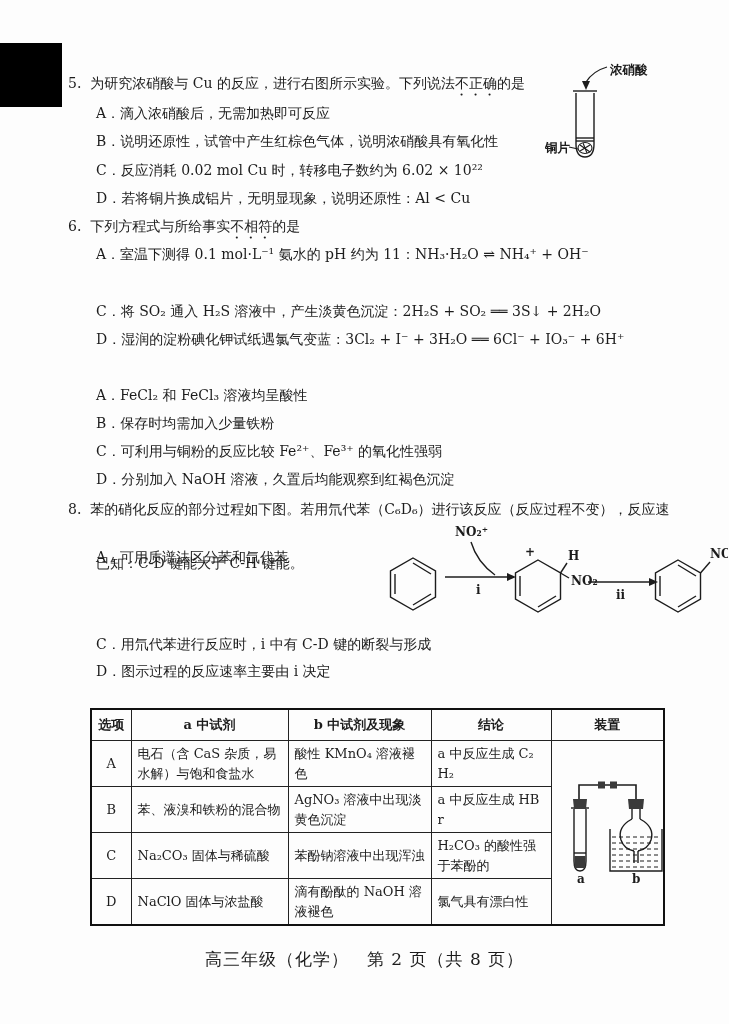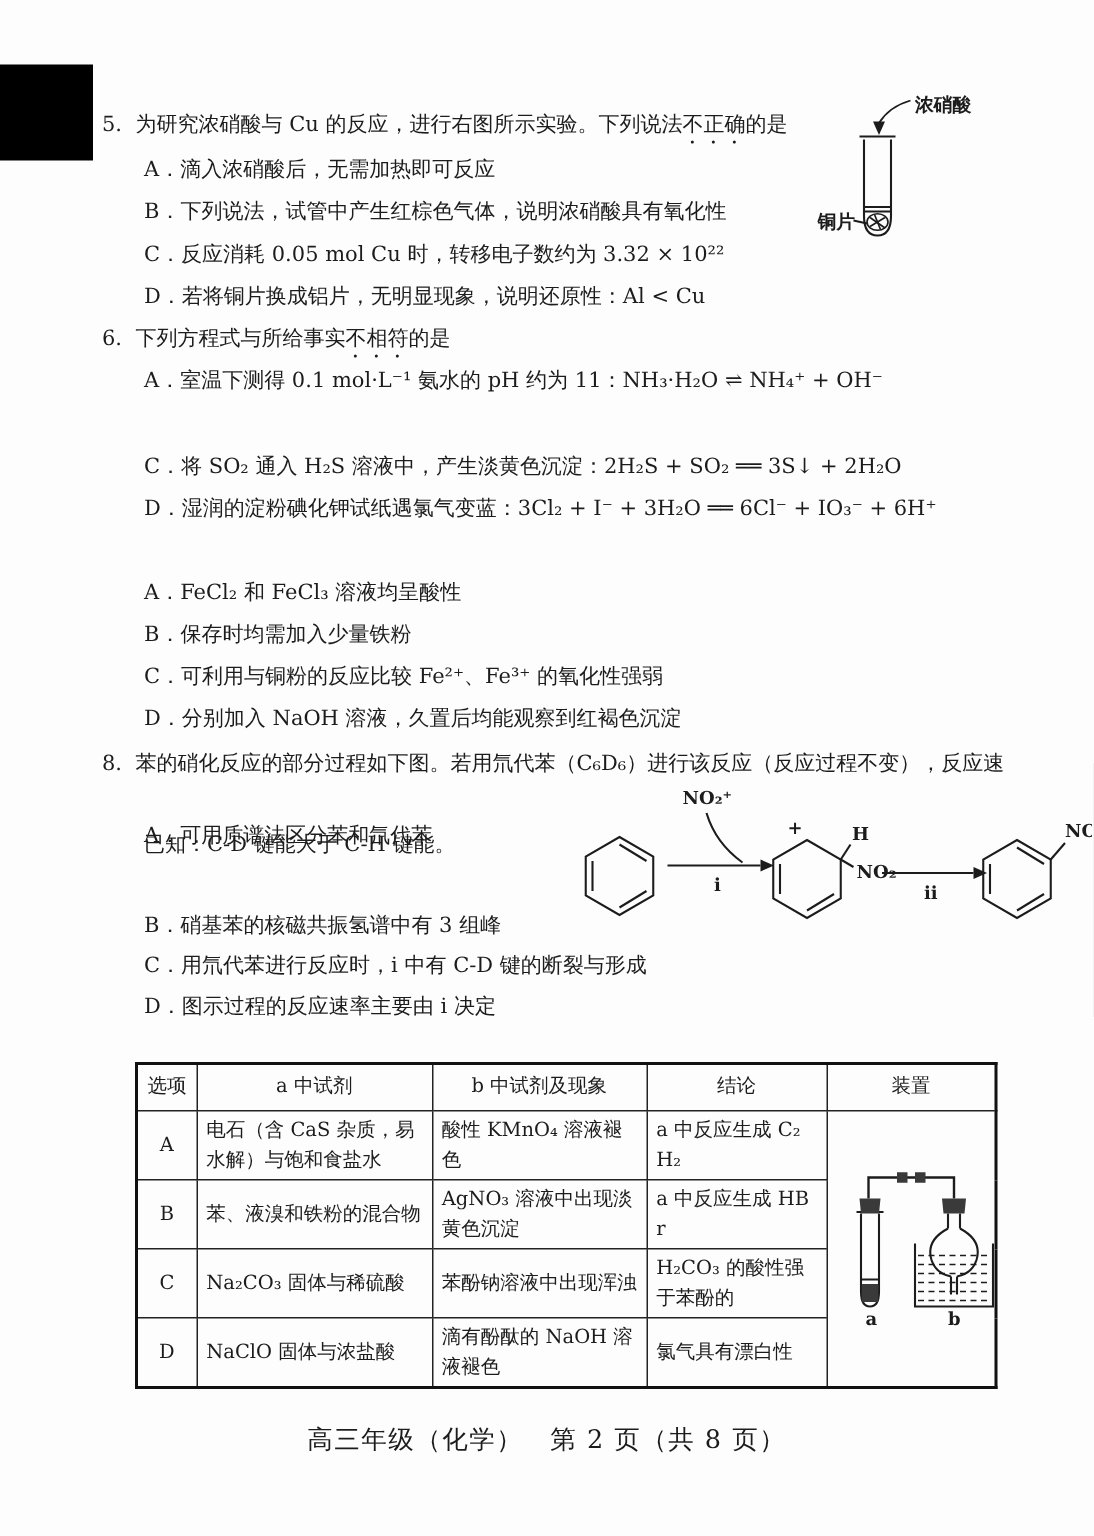--- a/index.html
+++ b/index.html
@@ -20,43 +20,43 @@
 
   .qtable {
     position:absolute; left:90px; top:708px; width:573px;
     border-collapse:collapse; table-layout:fixed; font-size:13px;
   }
   .qtable th, .qtable td {
     border:1px solid #222; padding:3px 6px; line-height:1.5;
     vertical-align:middle; word-break:break-all;
   }
   .qtable { border:2px solid #111; }
-  .qtable th { font-weight:normal; text-align:center; height:24px; }
+  .qtable th { font-weight:bold; text-align:center; height:24px; }
   .qtable td.c { text-align:center; }
   .qtable td.apparatus-cell { text-align:center; vertical-align:middle; }
 
   svg { display:block; }
   .svg-abs { position:absolute; }
   .lbl-cn { font-family:"DejaVu Serif","Liberation Serif",serif; font-weight:bold; font-size:12.5px; }
   .lbl-f  { font-family:"DejaVu Serif","Liberation Serif",serif; font-weight:bold; font-size:12px; }
   .lbl-i  { font-family:"DejaVu Serif","Liberation Serif",serif; font-weight:bold; font-size:12px; }
 </style>
 </head>
 <body>
 
 <div class="page">
 
   <div class="black-box"></div>
 
   <div class="abs" style="left:68px;top:74px">
     <span class="qnum">5.</span><span>为研究浓硝酸与 Cu 的反应，进行右图所示实验。下列说法</span><span class="emph">不正确</span><span>的是</span>
   </div>
   <div class="abs" style="left:96px;top:104px">A．滴入浓硝酸后，无需加热即可反应</div>
-  <div class="abs" style="left:96px;top:132px">B．下列说法，试管中产生红棕色气体，说明浓硝酸具有氧化性</div>
-  <div class="abs" style="left:96px;top:161px">C．反应消耗 0.05 mol Cu 时，转移电子数约为 3.32 × 10²²</div>
+  <div class="abs" style="left:96px;top:132px">B．说明还原性，试管中产生红棕色气体，说明浓硝酸具有氧化性</div>
+  <div class="abs" style="left:96px;top:161px">C．反应消耗 0.02 mol Cu 时，转移电子数约为 6.02 × 10²²</div>
   <div class="abs" style="left:96px;top:189px">D．若将铜片换成铝片，无明显现象，说明还原性：Al &lt; Cu</div>
 
   <svg class="svg-abs" style="left:545px;top:58px" width="175" height="145" viewBox="0 0 175 145">
     <g stroke="#1c1c1c" stroke-width="1.4" fill="none">
       <line x1="28" y1="33" x2="52" y2="33"></line>
       <path d="M31,35 V86 Q31,99 40,99 Q49,99 49,86 V35"></path>
       <line x1="31" y1="80" x2="49" y2="80"></line>
       <line x1="31" y1="83" x2="49" y2="83"></line>
       <g stroke-width="1.1">
         <ellipse cx="40" cy="90" rx="7" ry="5.5"></ellipse>
@@ -82,21 +82,20 @@
   <div class="abs" style="left:96px;top:414px">B．保存时均需加入少量铁粉</div>
   <div class="abs" style="left:96px;top:386px">A．FeCl₂ 和 FeCl₃ 溶液均呈酸性</div>
   <div class="abs" style="left:96px;top:442px">C．可利用与铜粉的反应比较 Fe²⁺、Fe³⁺ 的氧化性强弱</div>
   <div class="abs" style="left:96px;top:470px">D．分别加入 NaOH 溶液，久置后均能观察到红褐色沉淀</div>
 
   <div class="abs" style="left:68px;top:500px">
     <span class="qnum">8.</span><span>苯的硝化反应的部分过程如下图。若用氘代苯（C₆D₆）进行该反应（反应过程不变），反应速</span>
   </div>
   <div class="abs" style="left:96px;top:554px">已知：C-D 键能大于 C-H 键能。</div>
   <div class="abs" style="left:96px;top:548px">A．可用质谱法区分苯和氘代苯</div>
-  <div class="abs" style="left:96px;top:608px">B．硝基苯的核磁共振氢谱中有 3 组峰</div>
   <div class="abs" style="left:96px;top:635px">C．用氘代苯进行反应时，i 中有 C-D 键的断裂与形成</div>
   <div class="abs" style="left:96px;top:662px">D．图示过程的反应速率主要由 i 决定</div>
 
   <svg class="svg-abs" style="left:383px;top:520px" width="345" height="100" viewBox="0 0 345 100">
     <g stroke="#1c1c1c" stroke-width="1.4" fill="none">
 
       <g>
         <polygon points="30,38 52.5,51 52.5,77 30,90 7.5,77 7.5,51"></polygon>
         <line x1="30" y1="43" x2="48" y2="54"></line>
         <line x1="48" y1="74" x2="30" y2="85"></line>

